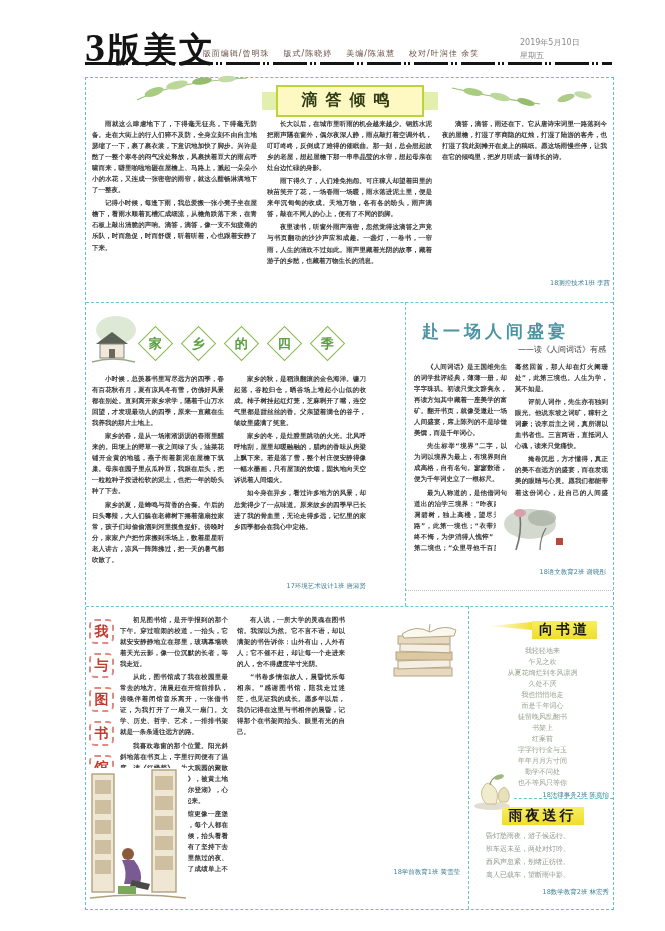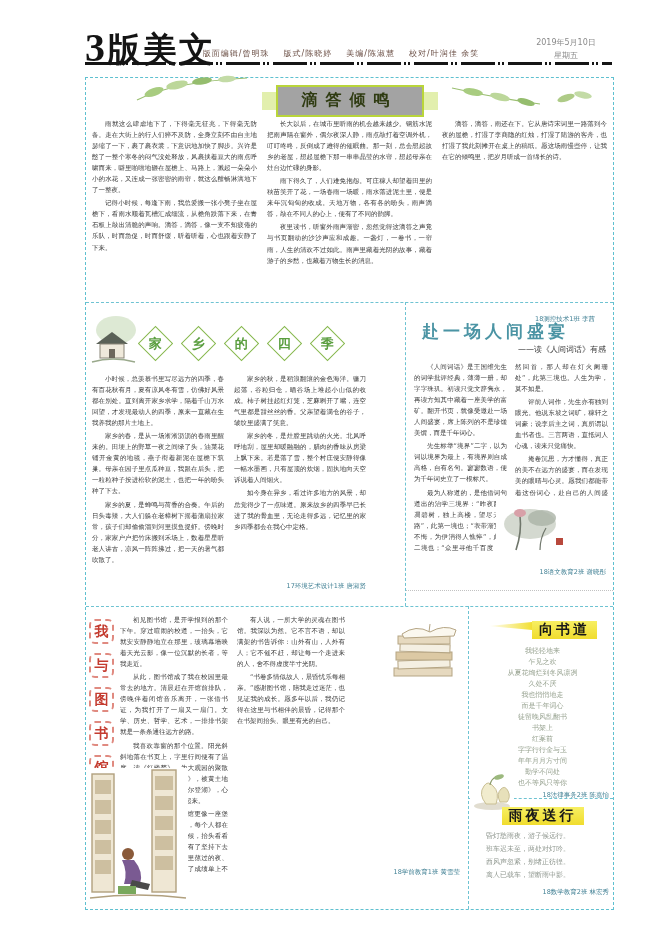--- a/index.html
+++ b/index.html
@@ -6,40 +6,40 @@
   .page{position:relative;width:665px;height:931px;background:#fff;overflow:hidden;
         font-family:"DejaVu Sans",sans-serif;color:#333;}
   
   .masthead{position:absolute;left:85px;top:24px;font-family:"Liberation Serif",serif;
             font-weight:700;color:#141414;letter-spacing:2px;white-space:nowrap;}
   .masthead .num{font-size:40px;}
   .masthead .name{font-size:34px;margin-top:44px;}
   .credits{position:absolute;left:178px;top:48px;width:340px;font-size:8px;color:#6b4f45;
            letter-spacing:1px;white-space:nowrap;text-align:center;}
   .credit-item{margin-right:14px;}
-  .dateblock{position:absolute;left:520px;top:36px;width:92px;text-align:center;
+  .dateblock{position:absolute;left:520px;top:36px;width:92px;
              font-size:8px;color:#8a8a8a;line-height:13px;}
   .thick-rule{position:absolute;left:85px;top:62px;width:527px;height:3px;
       background:repeating-linear-gradient(90deg,#151515 0 34px,transparent 34px 37px,
       #151515 37px 39px,transparent 39px 41px,#151515 41px 43px,transparent 43px 47px);}
   
   .content{position:absolute;left:85px;top:77px;width:527px;height:831px;
            border:1px dashed #5fc0d0;}
   .hline,.vline{position:absolute;z-index:1;}
   .hline{border-top:1px dashed #6ec3d2;height:0;}
   .vline{border-left:1px dashed #6ec3d2;width:0;}
   .dotline{position:absolute;border-top:1px dotted #c2c2c2;height:0;}
   
   .cols{position:absolute;column-gap:10px;column-fill:auto;overflow:hidden;
         font-size:6.5px;line-height:1.7;text-align:justify;color:#3a3a3a;}
-  .cols p{margin:0 0 2px;text-indent:2em;}
+  .cols p{margin:0 0 2px;text-indent:2em;font-weight:bold;}
   .byline{position:absolute;font-size:6.5px;color:#3f7f93;text-align:right;z-index:2;}
   
   .t1wrap{position:absolute;left:0;top:7px;width:100%;text-align:center;z-index:2;}
-  .t1box{position:relative;display:inline-block;background:#a3a3a3;border:2px solid #b9d53a;
+  .t1box{position:relative;display:inline-block;background:#fef9c3;border:2px solid #b9d53a;
          padding:3px 24px 4px;font-size:16px;font-weight:bold;color:#2f3b12;letter-spacing:8px;}
   .t1box::before,.t1box::after{content:"";position:absolute;top:5px;bottom:5px;width:14px;
          background:#e2efad;}
   .t1box::before{left:-16px;} .t1box::after{right:-16px;}
   
   .diamond-row{position:absolute;display:flex;justify-content:center;gap:18px;z-index:2;}
   .diamond{width:23px;height:23px;border:1px solid #86b84d;transform:rotate(45deg);
            display:flex;align-items:center;justify-content:center;background:#fff;}
   .diamond span{transform:rotate(-45deg);font-size:13px;font-weight:bold;color:#5a9e3f;}
   
@@ -108,21 +108,21 @@
       <div class="t1wrap"><span class="t1box">滴答倾鸣</span></div>
       <div class="cols" style="left:6px;top:41px;width:515px;height:158px;column-count:3;">
 
       <p>雨就这么肆虐地下了，下得毫无征兆，下得毫无防备。走在大街上的行人们猝不及防，全身立刻不由自主地瑟缩了一下，裹了裹衣裳，下意识地加快了脚步。兴许是憋了一整个寒冬的闷气没处释放，风裹挟着豆大的雨点呼啸而来，噼里啪啦地砸在屋檐上、马路上，溅起一朵朵小小的水花，又连成一张密密的雨帘，就这么酣畅淋漓地下了一整夜。</p>
           <p>记得小时候，每逢下雨，我总爱搬一张小凳子坐在屋檐下，看雨水顺着瓦槽汇成细流，从檐角跌落下来，在青石板上敲出清脆的声响。滴答，滴答，像一支不知疲倦的乐队，时而急促，时而舒缓，听着听着，心也跟着安静了下来。</p>
           <p>长大以后，在城市里听雨的机会越来越少。钢筋水泥把雨声隔在窗外，偶尔夜深人静，雨点敲打着空调外机，叮叮咚咚，反倒成了难得的催眠曲。那一刻，总会想起故乡的老屋，想起屋檐下那一串串晶莹的水帘，想起母亲在灶台边忙碌的身影。</p>
           <p>雨下得久了，人们难免抱怨。可庄稼人却望着田里的秧苗笑开了花，一场春雨一场暖，雨水落进泥土里，便是来年沉甸甸的收成。天地万物，各有各的盼头，雨声滴答，敲在不同人的心上，便有了不同的韵脚。</p>
           <p>夜里读书，听窗外雨声渐密，忽然觉得这滴答之声竟与书页翻动的沙沙声应和成趣。一盏灯，一卷书，一帘雨，人生的清欢不过如此。雨声里藏着光阴的故事，藏着游子的乡愁，也藏着万物生长的消息。</p>
           <p>滴答，滴答，雨还在下。它从唐诗宋词里一路落到今夜的屋檐，打湿了李商隐的红烛，打湿了陆游的客舟，也打湿了我此刻摊开在桌上的稿纸。愿这场雨慢些停，让我在它的倾鸣里，把岁月听成一首绵长的诗。</p>
         </div>
-      <div class="byline" style="left:329px;top:201px;width:180px;margin-top:36px;">18测控技术1班 李茜</div>
+      <div class="byline" style="left:344px;top:201px;width:180px;">18测控技术1班 李茜</div>
     </section>
 
     <section>
       <svg class="art" style="left:2px;top:232px;" width="50" height="58" viewBox="0 0 50 58">
         <ellipse cx="28" cy="20" rx="20" ry="14" fill="#cfe0c2" opacity="0.7"></ellipse>
         <path d="M8 34 L24 22 L40 34 Z" fill="#5a6157"></path>
         <rect x="12" y="34" width="24" height="14" fill="#efe9db" stroke="#8a8578" stroke-width="1"></rect>
         <rect x="21" y="39" width="6" height="9" fill="#6d675c"></rect>
         <path d="M4 52 Q25 46 47 52" stroke="#9aa98c" stroke-width="1.4" fill="none"></path>
       </svg>

